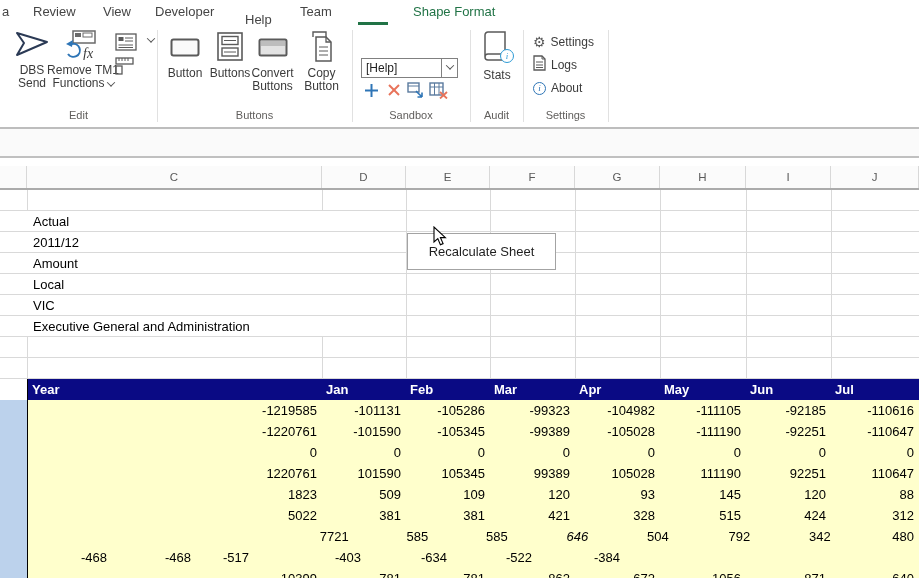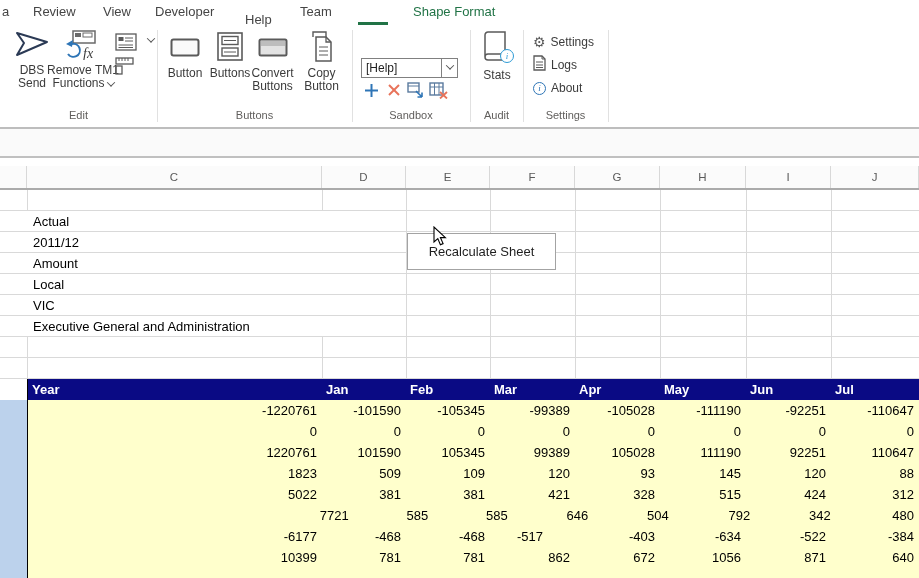--- a/index.html
+++ b/index.html
@@ -296,20 +296,30 @@
         <div class="ybcell" style="width: 84px;">Jan</div>
         <div class="ybcell" style="width: 84px;">Feb</div>
         <div class="ybcell" style="width: 85px;">Mar</div>
         <div class="ybcell" style="width: 85px;">Apr</div>
         <div class="ybcell" style="width: 86px;">May</div>
         <div class="ybcell" style="width: 85px;">Jun</div>
         <div class="ybcell" style="width: 88px;">Jul</div>
       </div>
     <div id="table-body">
         <div class="trow">
+          <div class="tcell" style="width: 294px;">-1219585</div>
+          <div class="tcell" style="width: 84px;">-101131</div>
+          <div class="tcell" style="width: 84px;">-105286</div>
+          <div class="tcell" style="width: 85px;">-99323</div>
+          <div class="tcell" style="width: 85px;">-104982</div>
+          <div class="tcell" style="width: 86px;">-111105</div>
+          <div class="tcell" style="width: 85px;">-92185</div>
+          <div class="tcell" style="width: 88px;">-110616</div>
+        </div>
+        <div class="trow">
           <div class="tcell" style="width: 294px;">-1220761</div>
           <div class="tcell" style="width: 84px;">-101590</div>
           <div class="tcell" style="width: 84px;">-105345</div>
           <div class="tcell" style="width: 85px;">-99389</div>
           <div class="tcell" style="width: 85px;">-105028</div>
           <div class="tcell" style="width: 86px;">-111190</div>
           <div class="tcell" style="width: 85px;">-92251</div>
           <div class="tcell" style="width: 88px;">-110647</div>
         </div>
         <div class="trow">
@@ -349,28 +359,27 @@
           <div class="tcell" style="width: 85px;">421</div>
           <div class="tcell" style="width: 85px;">328</div>
           <div class="tcell" style="width: 86px;">515</div>
           <div class="tcell" style="width: 85px;">424</div>
           <div class="tcell" style="width: 88px;">312</div>
         </div>
         <div class="trow">
           <div class="tcell" style="width: 294px; margin-left: 48px;">7721</div>
           <div class="tcell" style="width: 84px;">585</div>
           <div class="tcell" style="width: 84px;">585</div>
-          <div class="tcell" style="width: 85px;">646</div>
+          <div class="tcell" style="width: 85px; font-style: italic;">646</div>
           <div class="tcell" style="width: 85px;">504</div>
           <div class="tcell" style="width: 86px;">792</div>
           <div class="tcell" style="width: 85px;">342</div>
           <div class="tcell" style="width: 88px;">480</div>
         </div>
         <div class="trow">
-          <div class="tcell" style="width: 294px;">-6177</div>
           <div class="tcell" style="width: 84px;">-468</div>
           <div class="tcell" style="width: 84px;">-468</div>
           <div class="tcell" style="width: 85px; text-align: center;">-517</div>
           <div class="tcell" style="width: 85px;">-403</div>
           <div class="tcell" style="width: 86px;">-634</div>
           <div class="tcell" style="width: 85px;">-522</div>
           <div class="tcell" style="width: 88px;">-384</div>
         </div>
         <div class="trow">
           <div class="tcell" style="width: 294px;">10399</div>

